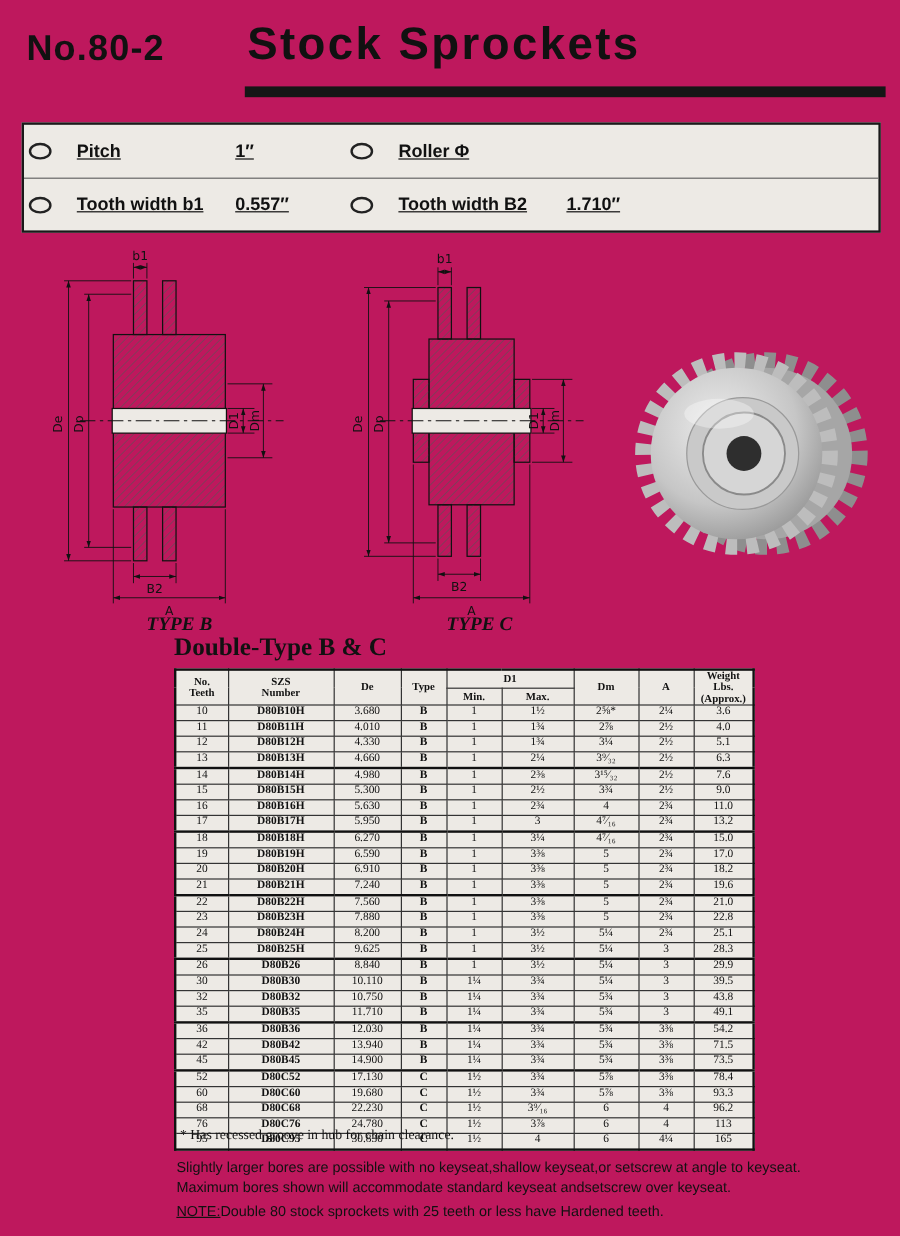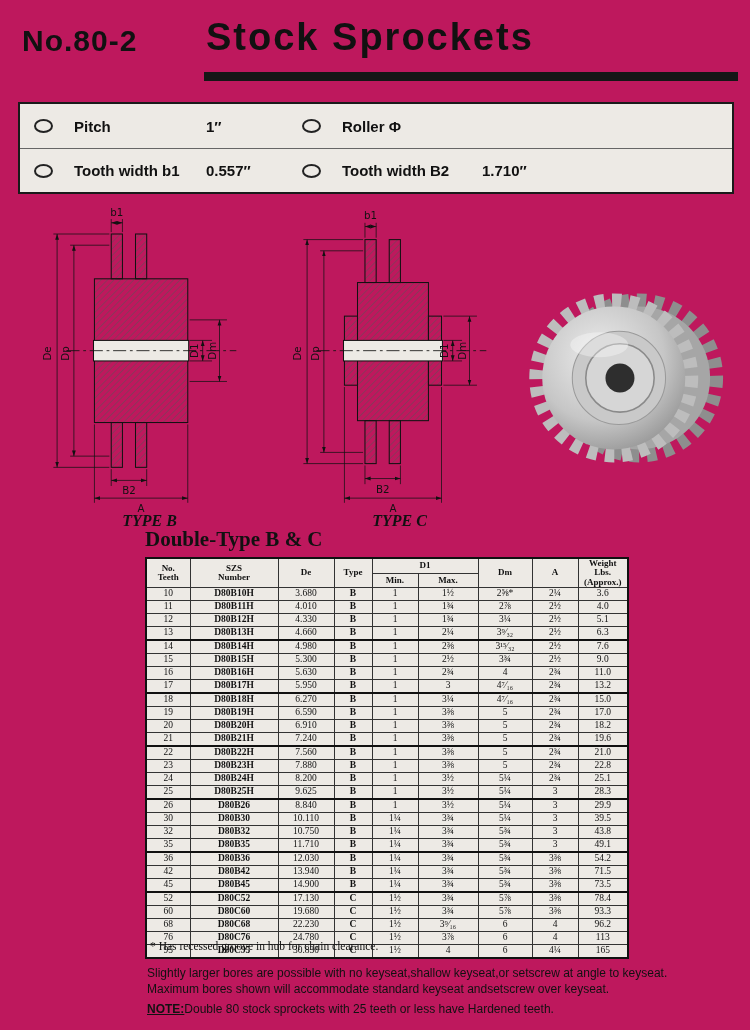--- a/index.html
+++ b/index.html
@@ -8,21 +8,21 @@
 
   
   .part-no  { position:absolute; left:22px;  top:24px; font:800 30px "Liberation Sans", sans-serif; letter-spacing:1px; }
   .title    { position:absolute; left:206px; top:16px; font:800 38px "Liberation Sans", sans-serif; letter-spacing:2px; }
   .title-bar{ position:absolute; left:204px; top:72px; width:534px; height:9px; background:#161616; }
 
   
   .spec-box { position:absolute; left:18px; top:102px; width:712px; height:88px;
               border:2px solid #1a1a1a; display:grid; grid-template-rows:1fr 1fr; background:#edeae5; }
   .spec-row { display:grid; grid-template-columns:40px 132px 96px 40px 140px 1fr;
-              align-items:center; padding-left:14px; }
+              align-items:center; padding-left:4px;text-decoration:underline; }
   .spec-row.second { border-top:1px solid #666; }
   .oval { width:15px; height:10px; border:2px solid #222; border-radius:50%; display:inline-block; }
   .spec-label, .spec-value { font:700 15px "Liberation Sans", sans-serif; white-space:nowrap; }
 
   
   .diag { position:absolute; }
   .diag-caption { position:absolute; top:512px; width:215px; text-align:center;
                   font:italic 700 16px "Liberation Serif", serif; }
   .cap-b { left:42px; } .cap-c { left:292px; }
 
@@ -35,21 +35,21 @@
                 height:12px; line-height:1.05; overflow:hidden; }
   .sprk-table th { font-weight:700; font-size:9px; white-space:pre-line; }
   .sprk-table td.col-szs  { font-weight:700; }
   .sprk-table td.col-type { font-weight:700; }
   .sprk-table tr.group-end td { border-bottom:2px solid #111; }
 
   
   .star-note { position:absolute; left:150px; top:940px; font:11.5px "Liberation Serif", serif; }
   .para      { position:absolute; left:147px; top:966px; font:12px "Liberation Sans", sans-serif; line-height:1.32; }
   .note-line { position:absolute; left:147px; top:1002px; font:12px "Liberation Sans", sans-serif; }
-  .note-label{ text-decoration:underline; font-weight:700; }
+  .note-label{ text-decoration:underline; font-weight:400; }
 </style>
 </head>
 <body>
 
 <div class="page">
 
   <div class="part-no">No.80-2</div>
   <div class="title">Stock Sprockets</div>
   <div class="title-bar"></div>
 

